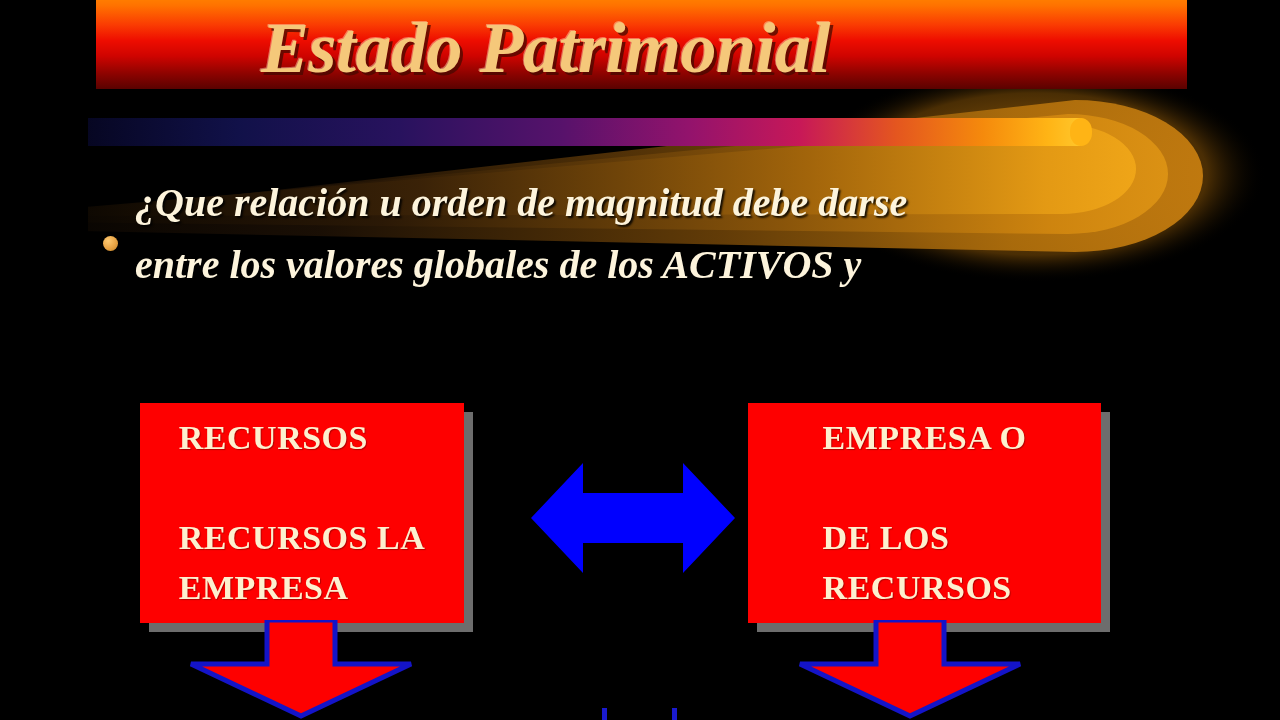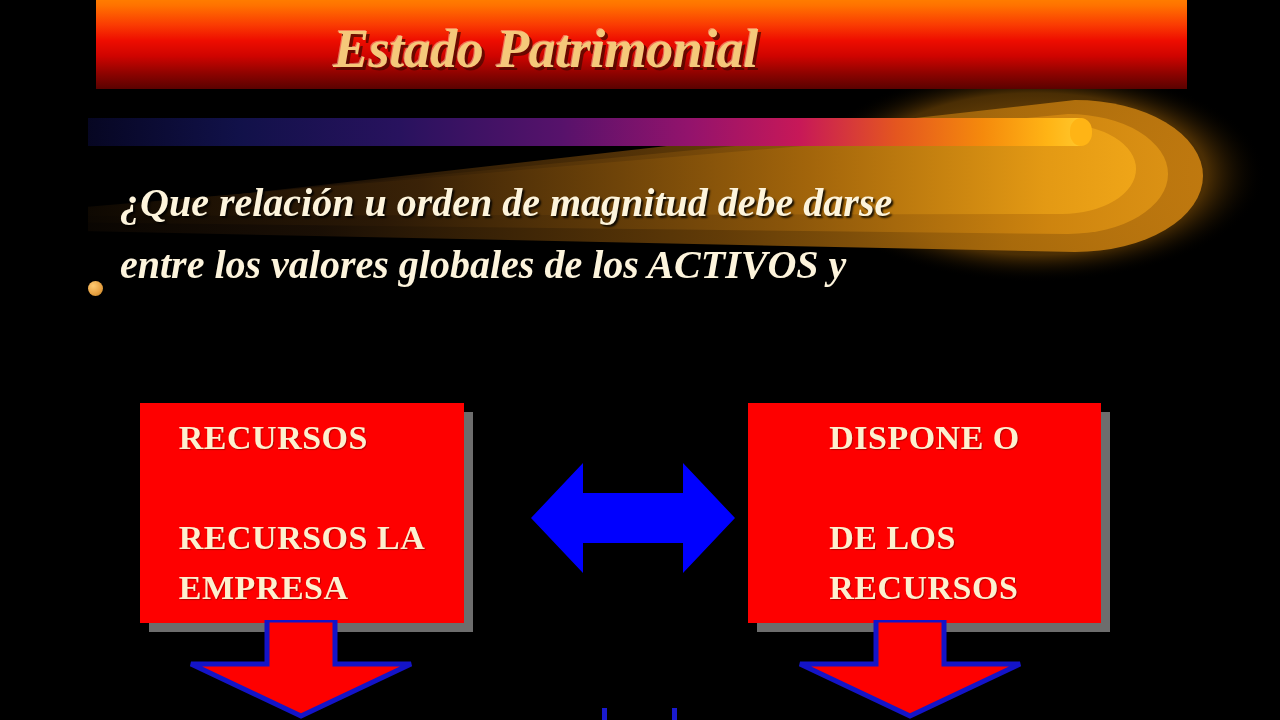--- a/index.html
+++ b/index.html
@@ -44,21 +44,21 @@
     left: 0;
     top: 0;
     width: 1091px;
     height: 97px;
     display: flex;
     align-items: center;
     justify-content: center;
     font-family: "Liberation Serif", serif;
     font-style: italic;
     font-weight: bold;
-    font-size: 54px;
+    font-size: 72px;
     letter-spacing: -0.5px;
     color: #f5c87a;
     text-shadow:
       3px 3px 0 rgba(70,10,0,0.75),
       -1px -1px 0 rgba(255,235,190,0.45);
     white-space: nowrap;
     z-index: 5;
   }
 
   
@@ -68,26 +68,26 @@
     top: 78px;
     width: 1280px;
     height: 290px;
     z-index: 2;
     pointer-events: none;
   }
 
   
   #bullet-row {
     position: absolute;
-    left: 88px;
+    left: 103px;
     top: 172px;
     width: 1060px;
     z-index: 6;
     display: flex;
-    align-items: flex-end;
+    align-items: center;
   }
   #bullet-dot {
     width: 15px;
     height: 15px;
     border-radius: 50%;
     background: radial-gradient(circle at 35% 32%, #ffca72 0%, #e8a344 55%, #c07f22 100%);
     margin-top: 18px;
     margin-right: 17px;
     flex: 0 0 auto;
   }
@@ -233,21 +233,21 @@
     <div class="red-box-text">
       <span>RECURSOS</span><br>
       <br>
       <span>RECURSOS LA</span><br>
       <span>EMPRESA</span>
     </div>
   </div>
 
   <div id="box-right" class="red-box">
     <div class="red-box-text">
-      <span>DISPONE O</span><br>
+      <span>EMPRESA O</span><br>
       <br>
       <span>DE LOS</span><br>
       <span>RECURSOS</span>
     </div>
   </div>
 
   <svg id="arrow-double" class="arrow-svg" width="204" height="118" viewBox="0 0 204 118">
     <polygon points="0,59 52,4 52,34 152,34 152,4 204,59 152,114 152,84 52,84 52,114" fill="#0000ff"></polygon>
   </svg>
 

